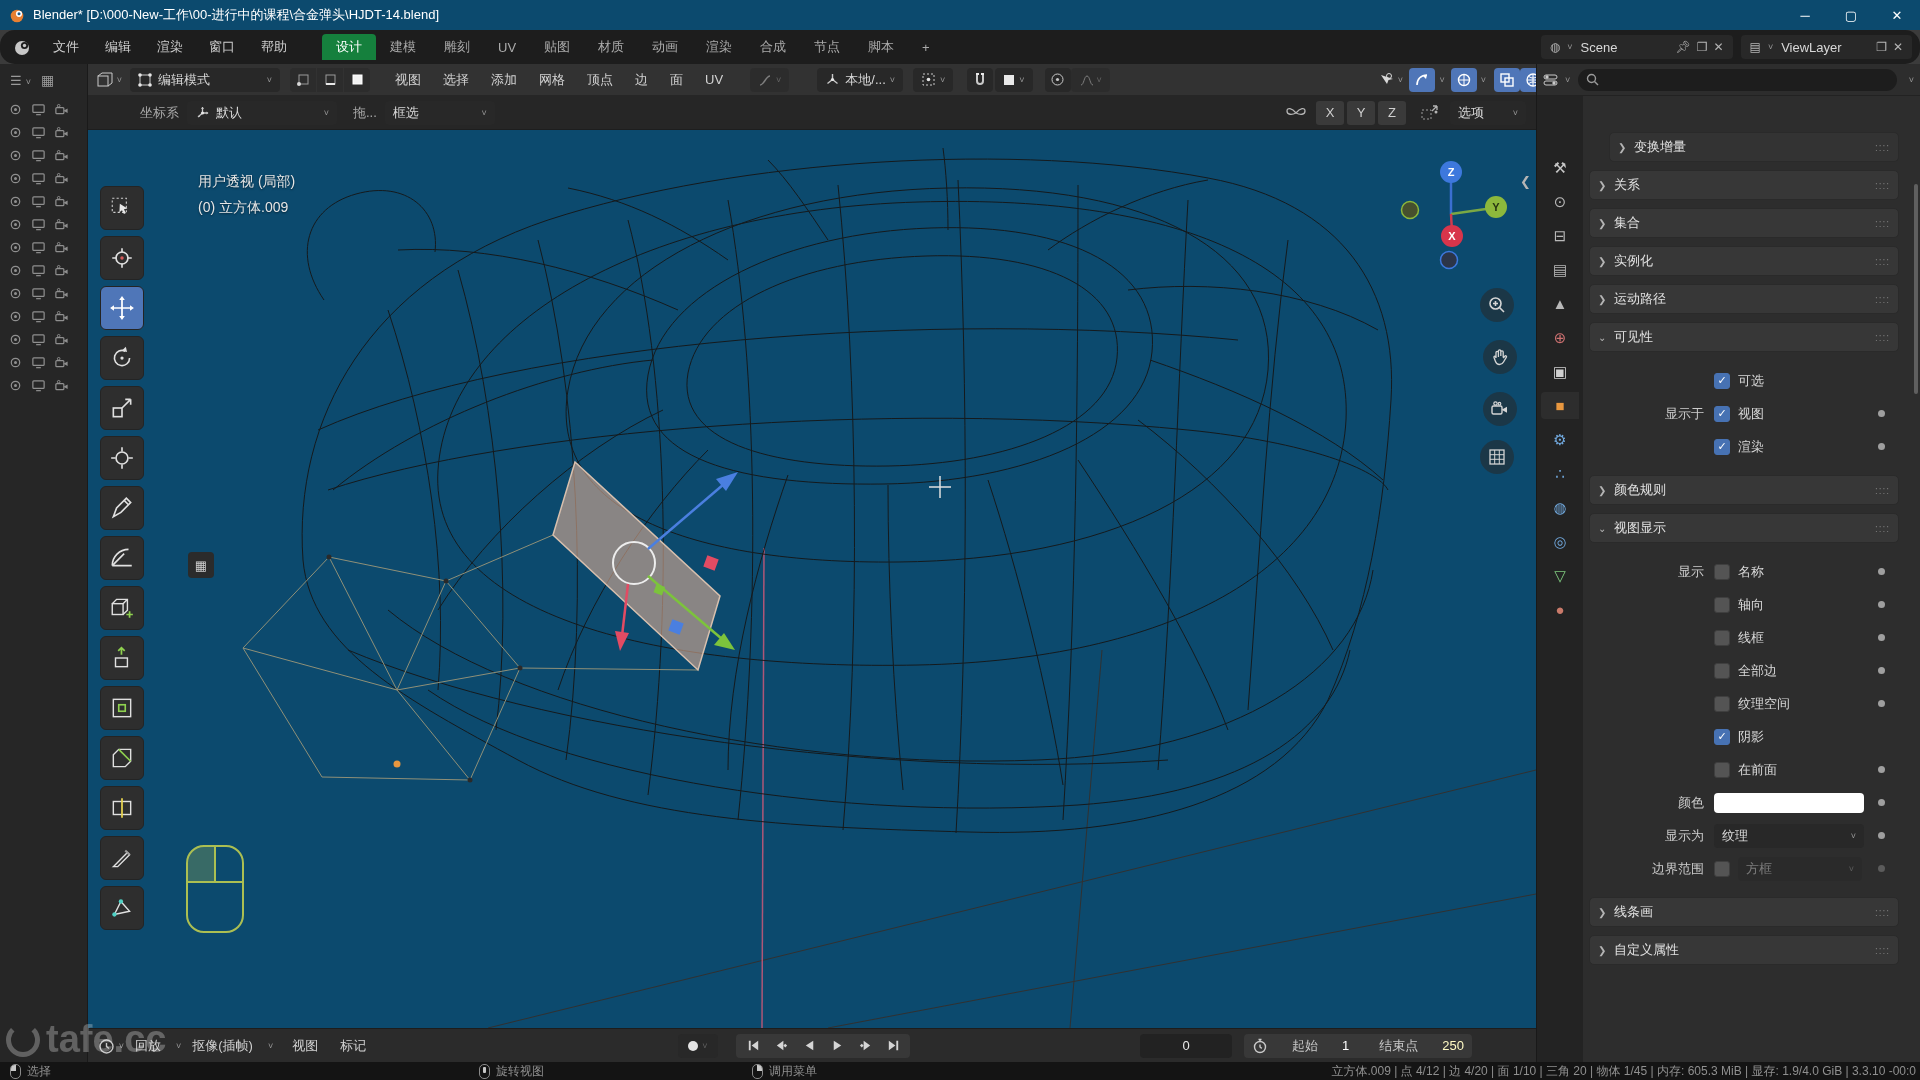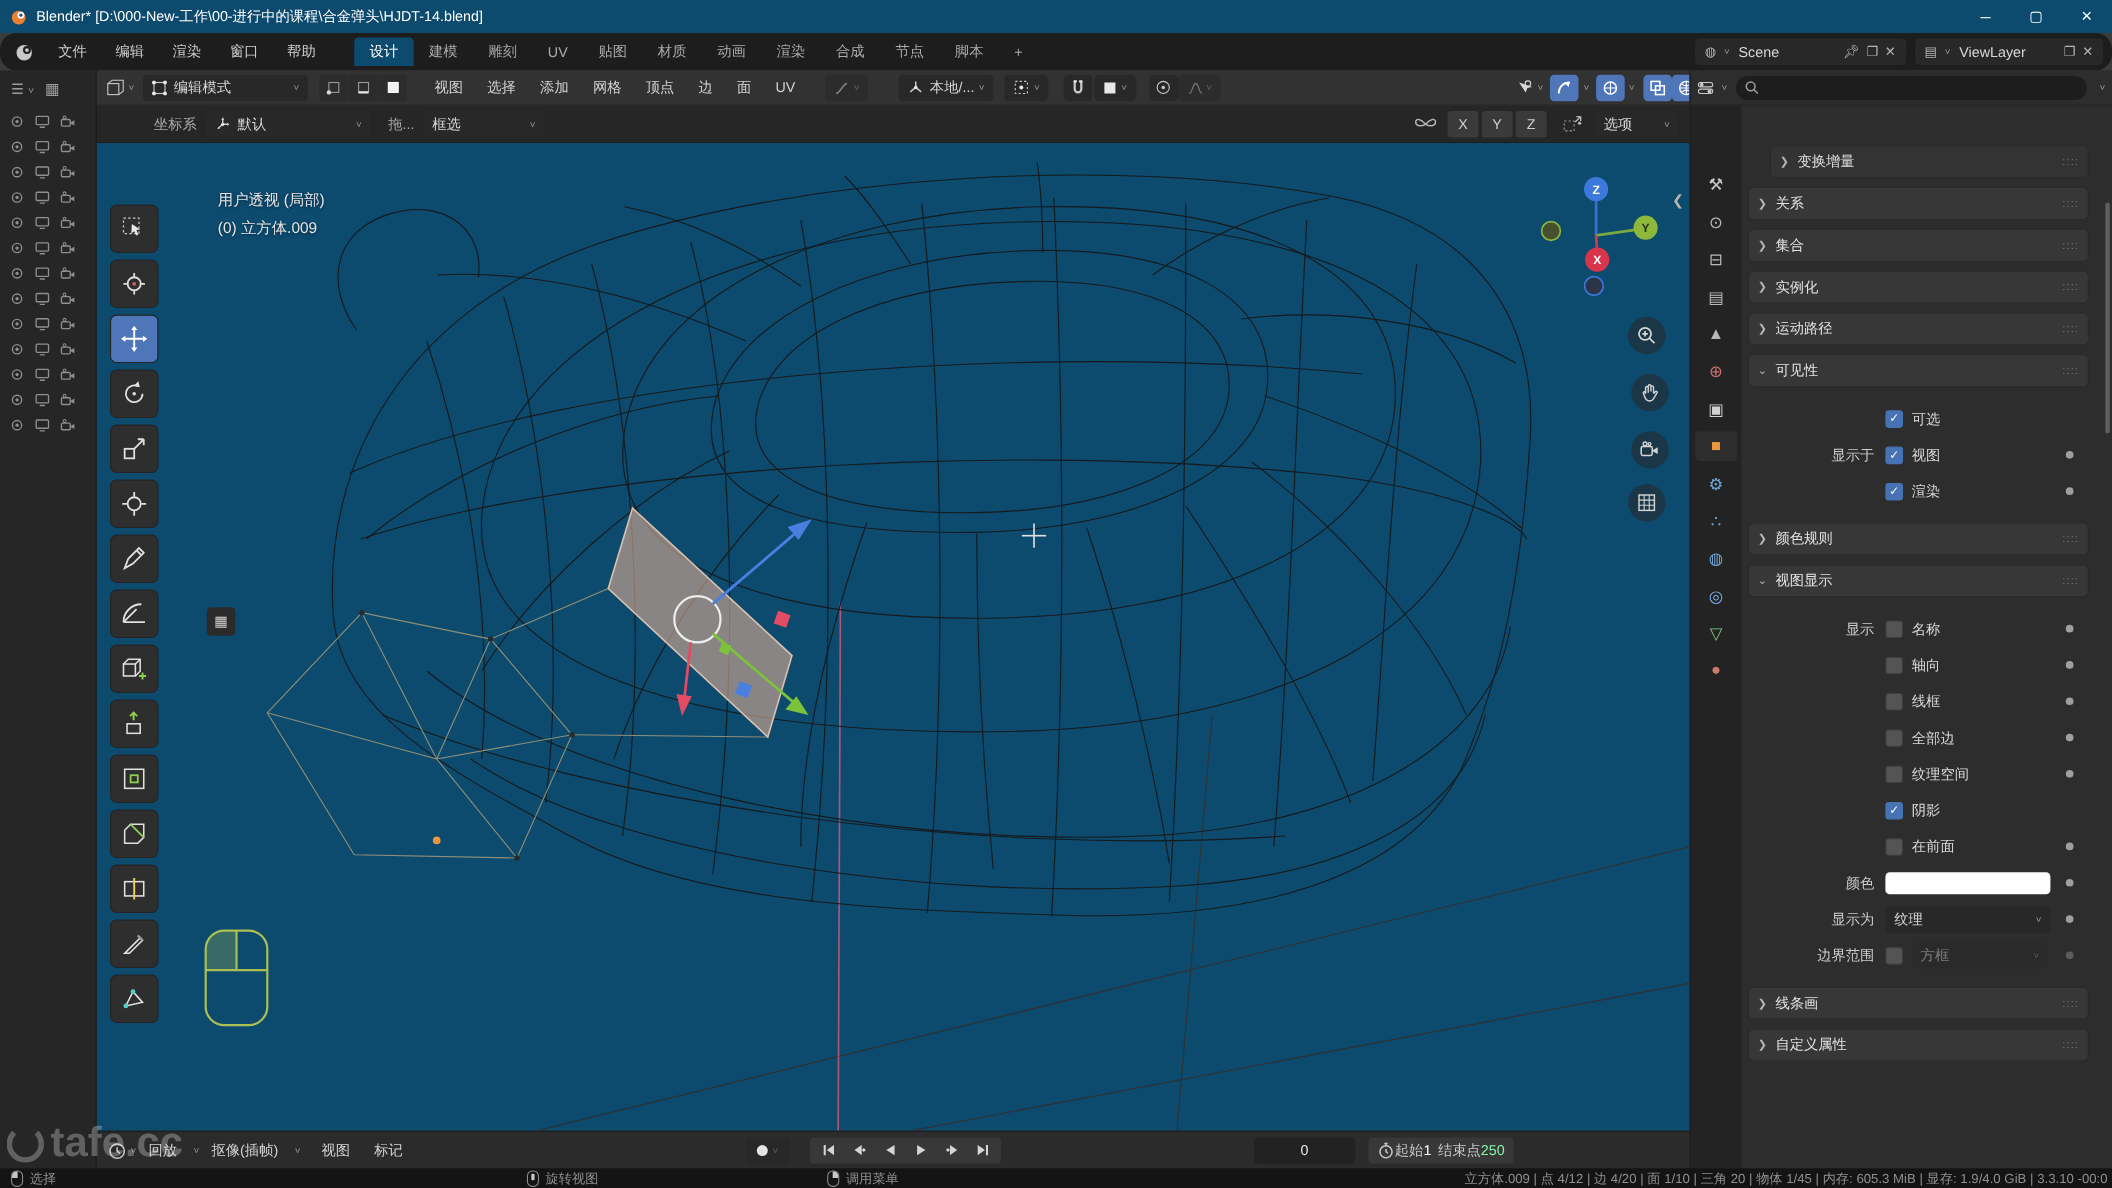--- a/index.html
+++ b/index.html
@@ -9,21 +9,21 @@
   .chev{font-size:9px;color:#9a9a9a;margin-left:4px;}
   
   .titlebar{left:0;top:0;width:1920px;height:30px;background:#0c4a6e;display:flex;align-items:center;color:#fff;}
   .titlebar .ttext{margin-left:8px;font-size:13px;}
   .winbtns{position:absolute;right:0;top:0;height:30px;display:flex;}
   .winbtn{width:46px;height:30px;display:flex;align-items:center;justify-content:center;color:#fff;font-size:13px;}
   
   .topbar{left:0;top:30px;width:1920px;height:34px;background:#1d1d1d;display:flex;align-items:center;border-radius:15px;}
   .menu-item{padding:0 13px;color:#cecece;height:26px;display:flex;align-items:center;}
   .ws-tab{padding:0 14px;color:#ababab;height:26px;display:flex;align-items:center;border-radius:4px 4px 0 0;}
-  .ws-tab.active{background:#0c4a6e;color:#fff;text-align:center;}
+  .ws-tab.active{background:#15803d;color:#fff;text-align:center;}
   .idwidget{background:#282828;border-radius:4px;height:24px;display:flex;align-items:center;padding:0 6px;margin-left:8px;}
   .idwidget .val{color:#d8d8d8;padding:0 8px;min-width:100px;}
   .sicon{color:#b5b5b5;font-size:12px;padding:0 3px;}
   
   .outliner{left:0;top:64px;width:88px;height:998px;background:#262626;border-right:1px solid #1a1a1a;}
   .out-head{display:flex;align-items:center;gap:10px;padding:8px 8px 10px 10px;color:#9a9a9a;}
   .out-row{display:flex;align-items:center;gap:8px;padding:4px 0 4px 8px;color:#8f8f8f;}
   .oi{width:15px;height:15px;color:#8f8f8f;}
   .center{left:88px;top:64px;width:1448px;height:998px;}
   
@@ -49,21 +49,21 @@
   .tool.active{background:#4f76b8;}
   .tool svg{width:26px;height:26px;}
   .navgizmo{position:absolute;left:1306px;top:26px;width:116px;height:120px;}
   .sidebtn{position:absolute;width:34px;height:34px;border-radius:50%;background:rgba(40,40,40,.55);display:flex;align-items:center;justify-content:center;}
   .sidebtn svg{width:20px;height:20px;}
   .collapse-arrow{position:absolute;left:1432px;top:44px;color:#b5b5b5;font-size:13px;}
   .kbdicon{position:absolute;left:100px;top:422px;width:26px;height:26px;background:#2b2b2b;border-radius:4px;display:flex;align-items:center;justify-content:center;color:#cfcfcf;font-size:13px;}
   
   .timeline{left:0;top:964px;width:1448px;height:34px;background:#2b2b2b;border-top:1px solid #1d1d1d;display:flex;align-items:center;}
   .tl-field{background:#222;border-radius:4px;height:24px;display:flex;align-items:center;justify-content:center;color:#e8e8e8;}
-  .tl-group{background:#383838;border-radius:4px;height:24px;display:flex;align-items:center;padding:0 8px;gap:0;}
+  .tl-group{background:#383838;border-radius:4px;height:24px;display:flex;align-items:center;padding:0 8px;gap:24px;}
   .pbtn{width:26px;height:22px;display:flex;align-items:center;justify-content:center;border-radius:3px;}
   .pbtn svg{width:15px;height:15px;fill:#d5d5d5;}
   
   .props{left:1536px;top:64px;width:384px;height:998px;background:#2d2d2d;border-left:1px solid #191919;}
   .props-head{height:32px;background:#2d2d2d;border-bottom:1px solid #222;display:flex;align-items:center;padding:0 6px;}
   .searchbox{flex:1;height:22px;background:#1d1d1d;border-radius:11px;margin:0 8px;display:flex;align-items:center;padding:0 8px;color:#9a9a9a;}
   .tabstrip{position:absolute;left:0;top:32px;width:46px;height:966px;background:#232323;display:flex;flex-direction:column;align-items:center;padding-top:58px;gap:7px;}
   .ptab{width:38px;height:27px;display:flex;align-items:center;justify-content:center;font-size:15px;border-radius:4px 0 0 4px;}
   .ptab.active{background:#2d2d2d;}
   .panels{position:absolute;left:46px;top:32px;width:326px;height:966px;padding:36px 10px 0 6px;overflow:hidden;}
@@ -779,21 +779,21 @@
       </div>
       <div class="tl-field" style="position:absolute;left:1052px;width:92px">0</div>
       <div class="tl-group" style="position:absolute;left:1156px">
         <svg style="width:16px;height:16px">
             <circle cx="8" cy="9" r="5.5" fill="none" stroke="#c9c9c9" stroke-width="1.4"></circle>
             <path d="M8 6.5V9l1.8 1.4M6.5 1.5h3M8 1.5v2" stroke="#c9c9c9" stroke-width="1.4" fill="none"></path>
           </svg>
         <span style="color:#c9c9c9">起始</span>
         <span style="color:#fff;margin-right:6px">1</span>
         <span style="color:#c9c9c9">结束点</span>
-        <span style="color:#86efac">250</span>
+        <span style="color:#fef9c3">250</span>
       </div>
     </div>
   </div>
 
   <div class="abs props">
     <div class="props-head">
       <svg style="width:18px;height:16px">
           <rect x="1" y="3" width="13" height="4" rx="2" fill="none" stroke="#c9c9c9"></rect>
           <circle cx="4" cy="5" r="1.7" fill="#c9c9c9"></circle>
           <rect x="1" y="9" width="13" height="4" rx="2" fill="none" stroke="#c9c9c9"></rect>

